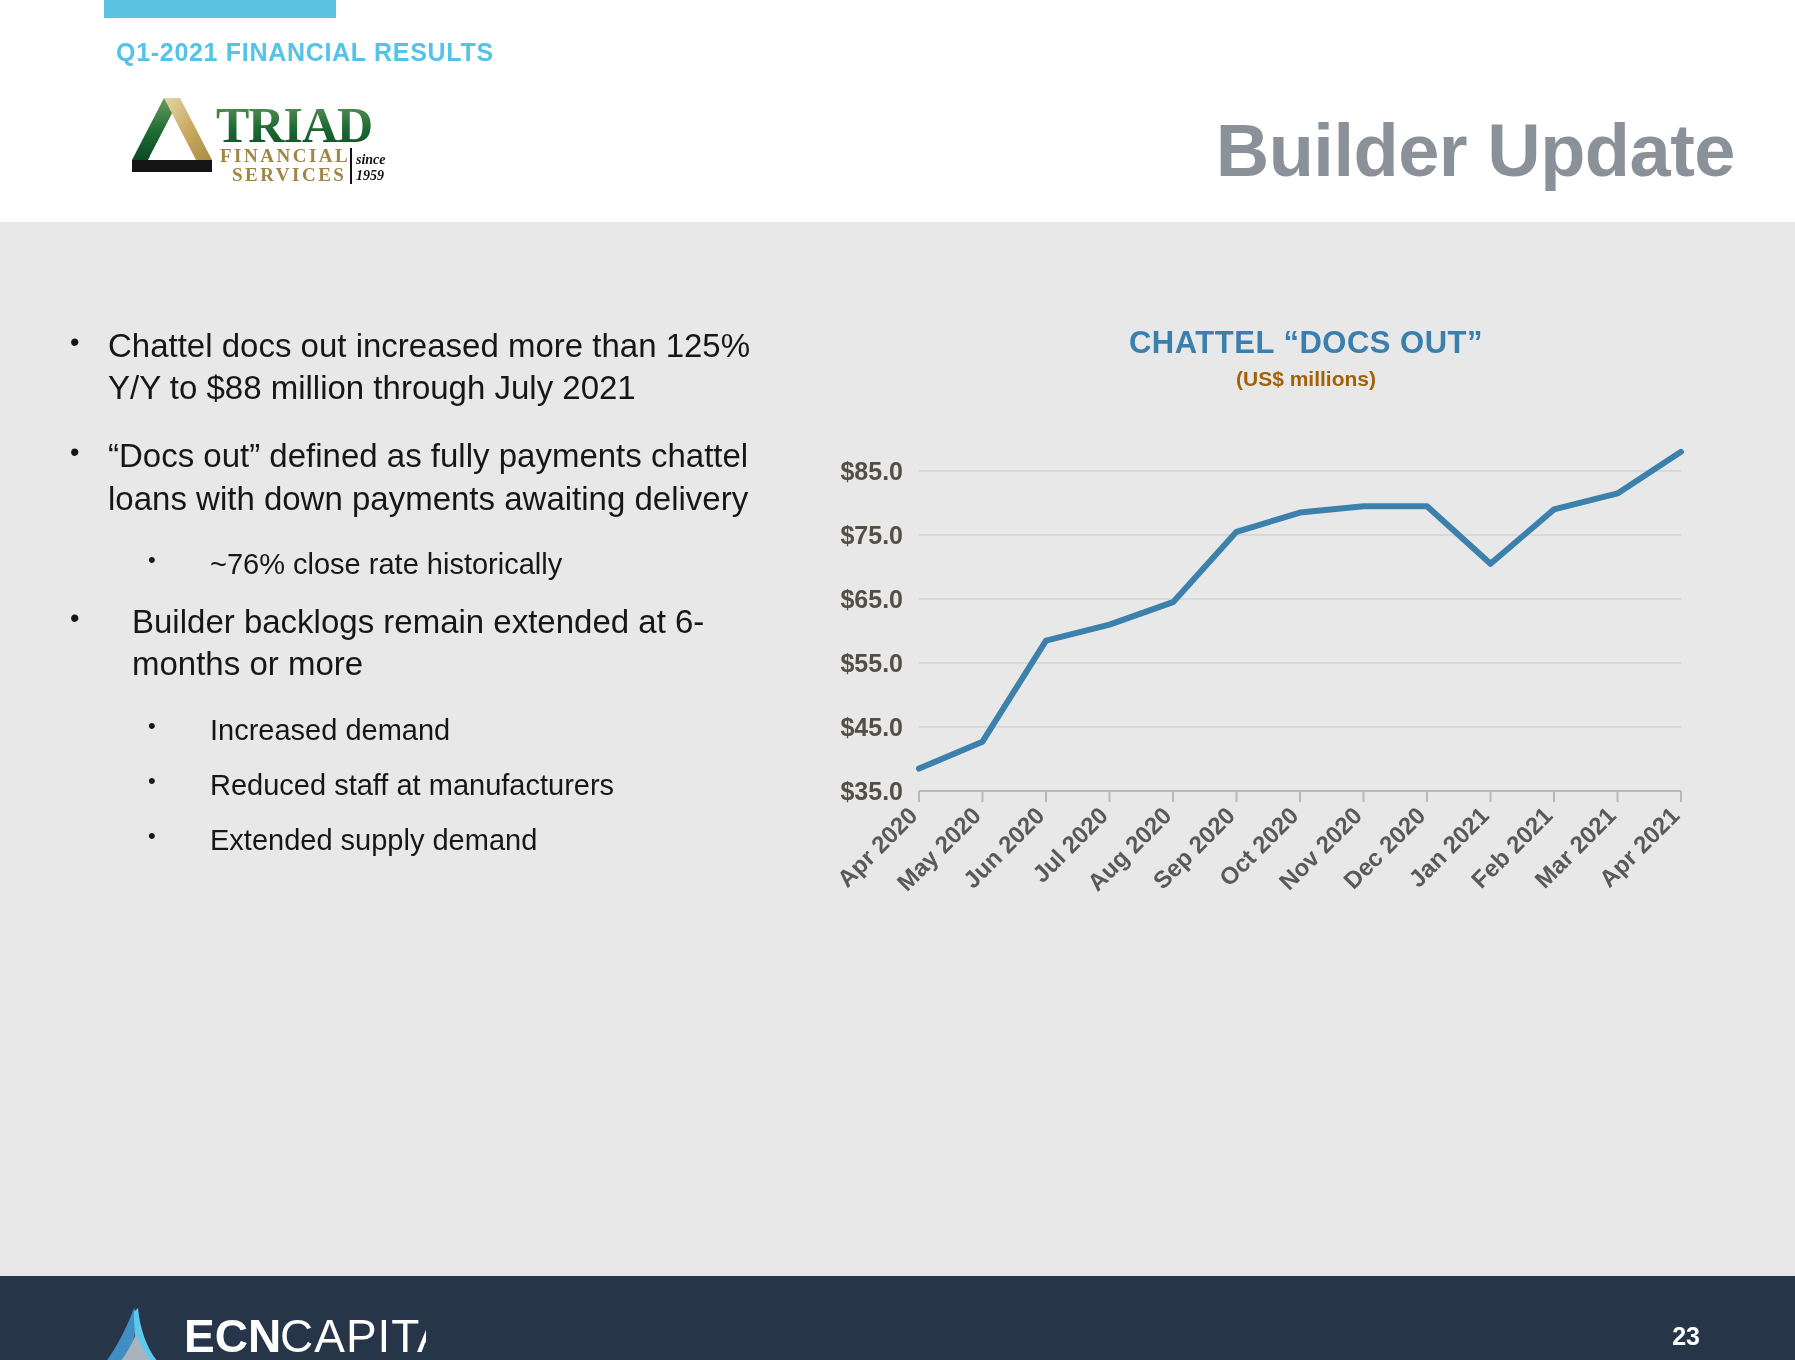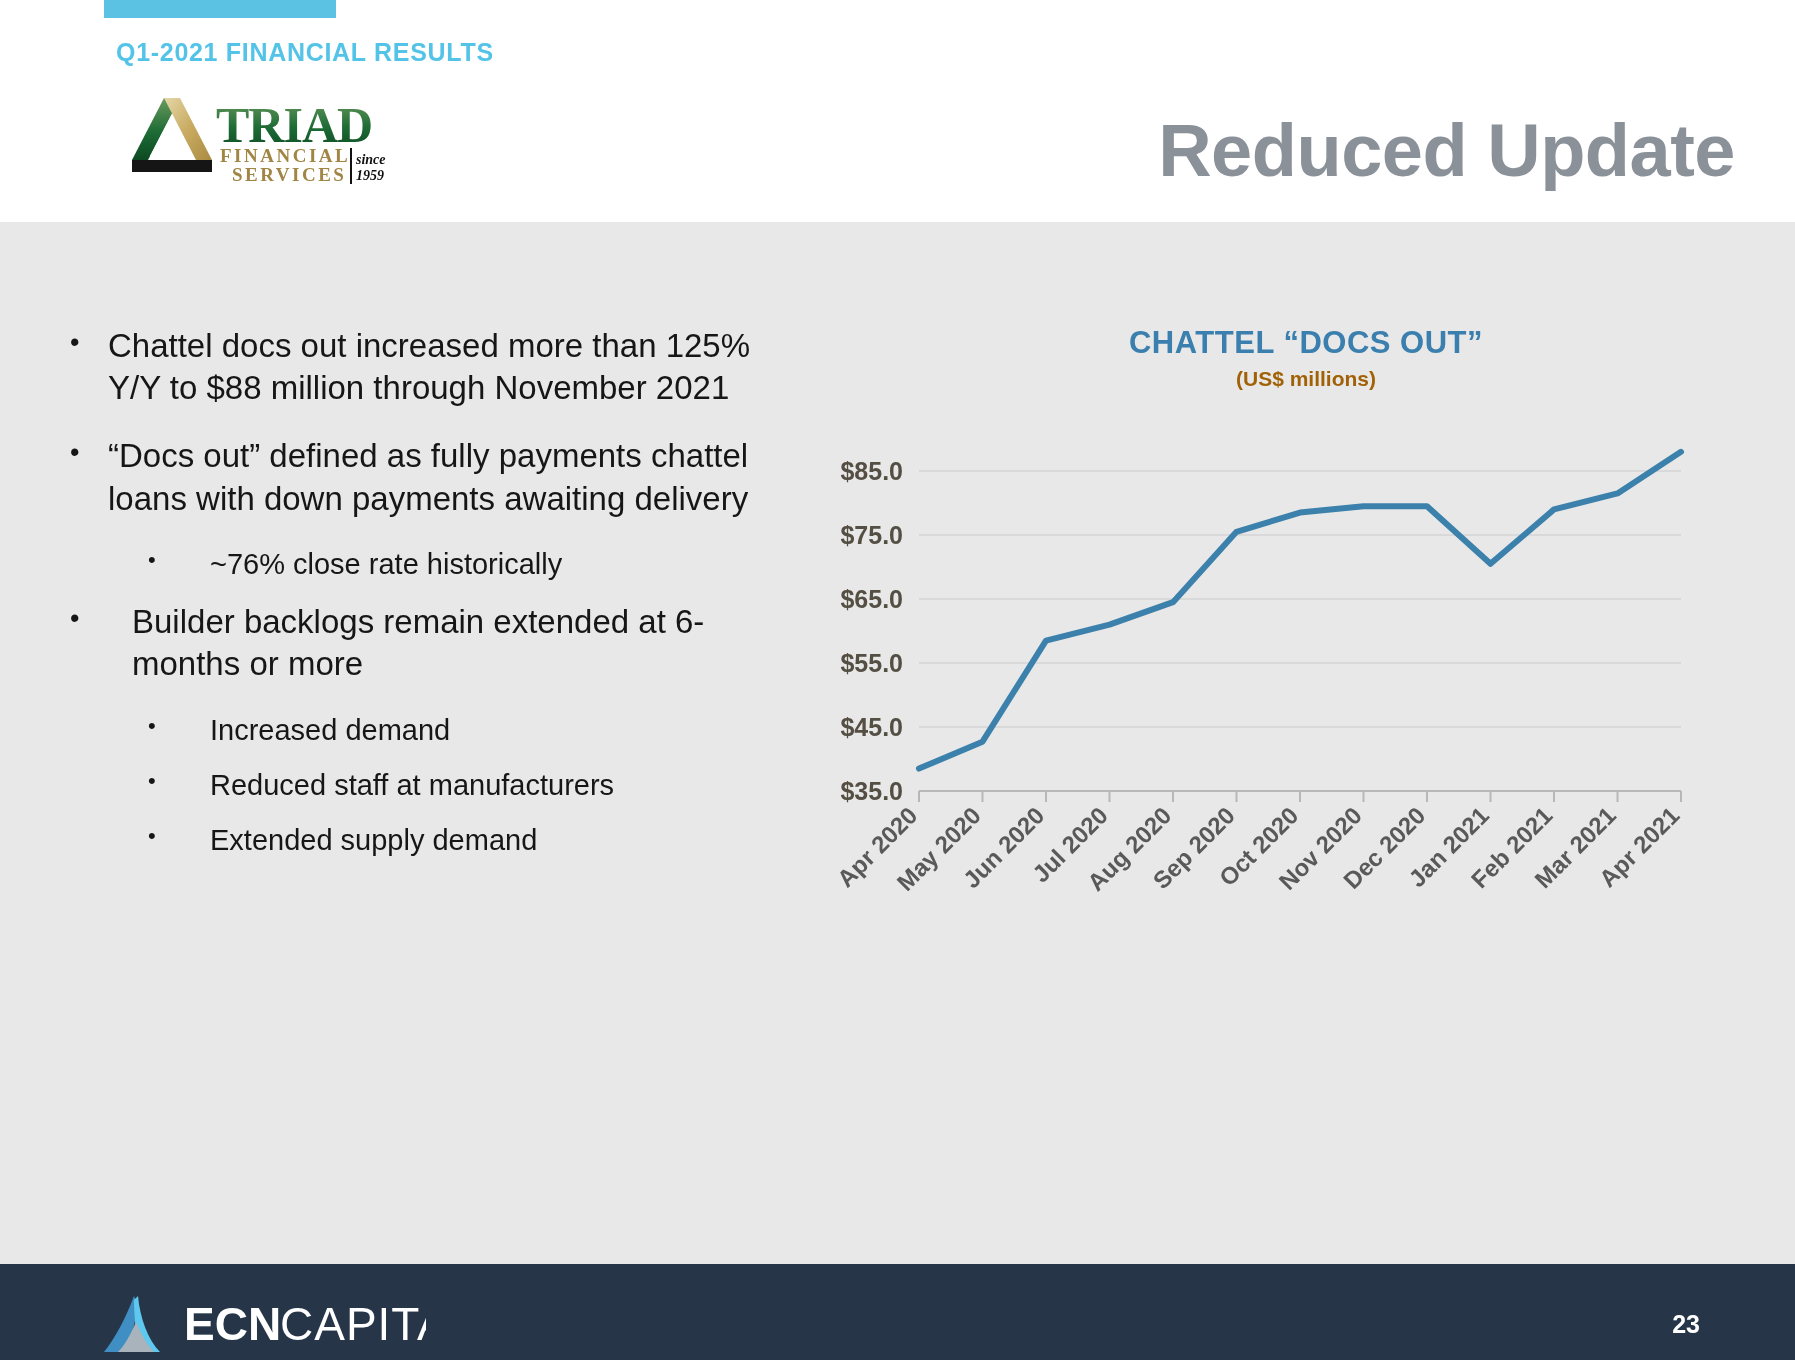--- a/index.html
+++ b/index.html
@@ -76,21 +76,21 @@
     text-align:center;font-size:21px;font-weight:bold;
     color:#a16207;margin-top:6px;padding-left:110px;
   }
   .plot{
     position:relative;margin-top:30px;width:900px;height:480px;
   }
   .plot svg{display:block;}
 
   
   .footer{
-    position:absolute;left:0;bottom:0;width:1795px;height:96px;
+    position:absolute;left:0;bottom:0;width:1795px;height:84px;
     background:#263648;
   }
   .ecn-logo{
     position:absolute;left:96px;top:24px;height:72px;
   }
   .page-num{
     position:absolute;right:95px;top:46px;
     color:#ffffff;font-size:25px;font-weight:bold;text-align:right;
   }
 </style>
@@ -126,28 +126,28 @@
         <text x="96" y="50" font-family="Liberation Serif, serif" font-size="50" font-weight="bold" fill="url(#gGreen)" letter-spacing="-1">TRIAD</text>
 
         <text x="100" y="70" font-family="Liberation Serif, serif" font-size="19" font-weight="bold" fill="#a08544" letter-spacing="2.5">FINANCIAL</text>
         <text x="112" y="89" font-family="Liberation Serif, serif" font-size="19" font-weight="bold" fill="#a08544" letter-spacing="2.5">SERVICES</text>
         <line x1="231" y1="56" x2="231" y2="92" stroke="#111" stroke-width="2"></line>
         <text x="236" y="72" font-family="Liberation Serif, serif" font-size="14" font-style="italic" font-weight="bold" fill="#111">since</text>
         <text x="236" y="88" font-family="Liberation Serif, serif" font-size="14" font-style="italic" font-weight="bold" fill="#111">1959</text>
       </svg>
     </div>
 
-    <div class="slide-title">Reduced Update</div>
+    <div class="slide-title">Builder Update</div>
   </div>
 
   <div class="bullets">
 
     <div class="b-row lvl1">
       <span class="b-mark">•</span>
-      <span class="b-text">Chattel docs out increased more than 125% Y/Y to $88 million through November 2021</span>
+      <span class="b-text">Chattel docs out increased more than 125% Y/Y to $88 million through July 2021</span>
     </div>
 
     <div class="b-row lvl1">
       <span class="b-mark">•</span>
       <span class="b-text">“Docs out” defined as fully payments chattel loans with down payments awaiting delivery</span>
     </div>
 
     <div class="b-row lvl2 sub">
       <span class="b-mark">•</span>
       <span class="b-text">~76% close rate historically</span>

